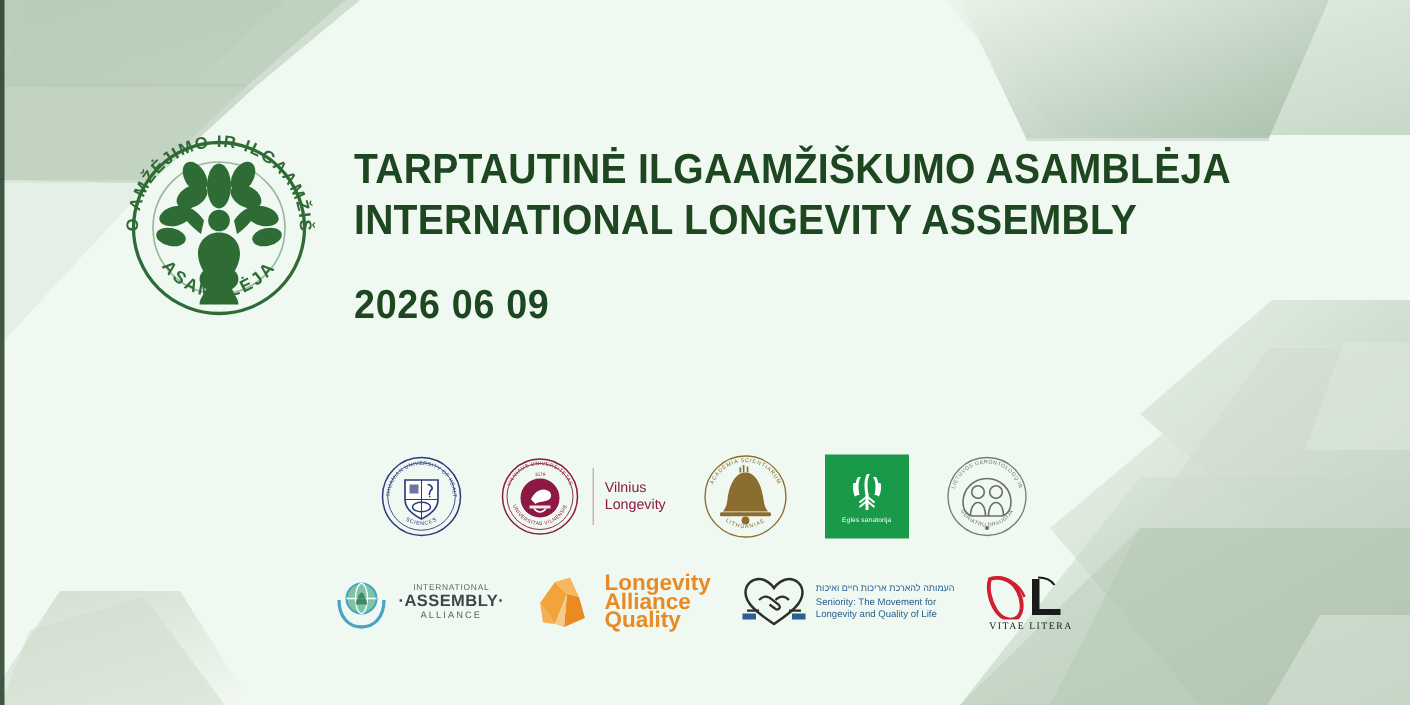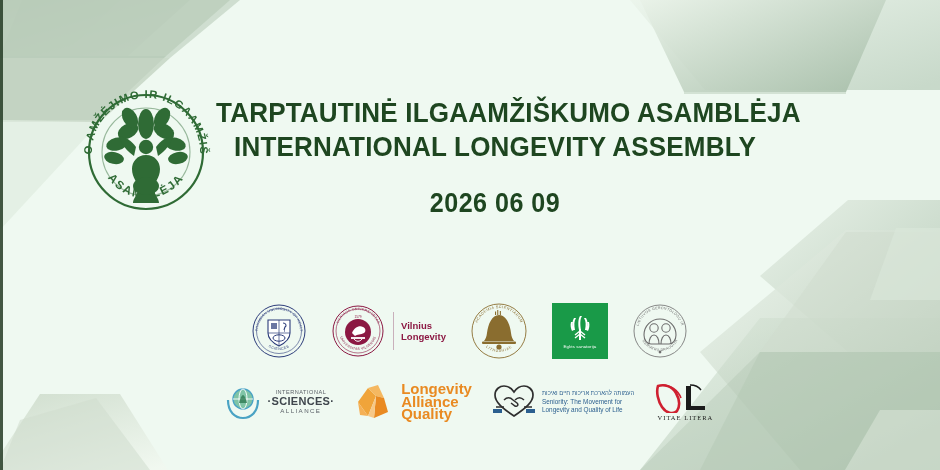--- a/index.html
+++ b/index.html
@@ -30,23 +30,22 @@
   .emblem {
     position: absolute;
     left: 72px; top: 78px;
     width: 148px; height: 148px;
   }
   .emblem svg { width: 148px; height: 148px; display: block; }
 
   
   .headline {
     position: absolute;
-    left: 216px; top: 96px;
+    left: 236px; top: 96px;
     width: 600px;
-    text-align: center;
   }
   .title-line {
     font-family: "Liberation Sans Narrow", "Liberation Sans", sans-serif;
     font-weight: bold;
     font-size: 28px;
     line-height: 34px;
     letter-spacing: .2px;
     color: #1e4620;
     text-transform: uppercase;
     transform: scaleX(.93);
@@ -96,21 +95,21 @@
     color: #ffffff;
     letter-spacing: .1px;
     white-space: nowrap;
   }
 
   
   .vu-lockup { display: flex; align-items: center; gap: 7px; }
   .vu-div { width: 1px; height: 38px; background: #c9b0bb; }
   .vu-text {
     font-size: 9.5px;
-    font-weight: bold;
+    font-weight: normal;
     line-height: 11px;
     color: #8c1843;
   }
 
   
   .ila-lockup { display: flex; align-items: center; gap: 6px; }
   .ila-text { text-align: center; line-height: 1; }
   .ila-t1 { font-size: 5.6px; letter-spacing: .5px; color: #5b6168; }
   .ila-t2 { font-size: 11px; font-weight: bold; letter-spacing: .3px; color: #3f464d; margin: 1px 0; }
   .ila-t3 { font-size: 6.2px; letter-spacing: 1.4px; color: #5b6168; }
@@ -377,21 +376,21 @@
         <svg width="38" height="38" viewBox="0 0 38 38" xmlns="http://www.w3.org/2000/svg">
           <path d="M4 17 c0 12 7 18 15 18 c8 0 15 -6 15 -18" fill="none" stroke="#4aa3c4" stroke-width="2.2"></path>
           <circle cx="19" cy="16" r="10" fill="#7fc4a6"></circle>
           <circle cx="19" cy="16" r="10" fill="none" stroke="#4aa3c4" stroke-width="1.4"></circle>
           <ellipse cx="19" cy="16" rx="4" ry="10" fill="none" stroke="#ffffff" stroke-width=".9"></ellipse>
           <line x1="9" y1="16" x2="29" y2="16" stroke="#ffffff" stroke-width=".9"></line>
           <path d="M15 20 c1 -5 3 -8 4 -8 c1 0 3 3 4 8 z" fill="#2f7a52" opacity=".8"></path>
         </svg>
         <div class="ila-text">
           <div class="ila-t1">INTERNATIONAL</div>
-          <div class="ila-t2">·SCIENCES·</div>
+          <div class="ila-t2">·ASSEMBLY·</div>
           <div class="ila-t3">ALLIANCE</div>
         </div>
       </div>
 
       <div class="logo lab-lockup">
         <svg width="40" height="40" viewBox="0 0 40 40" xmlns="http://www.w3.org/2000/svg">
           <polygon points="4,20 14,6 22,14 14,34" fill="#f0a43a"></polygon>
           <polygon points="14,6 24,3 30,16 22,14" fill="#f5b861"></polygon>
           <polygon points="22,14 30,16 34,30 20,36" fill="#e98a22"></polygon>
           <polygon points="14,34 22,14 20,36" fill="#f7c887"></polygon>

